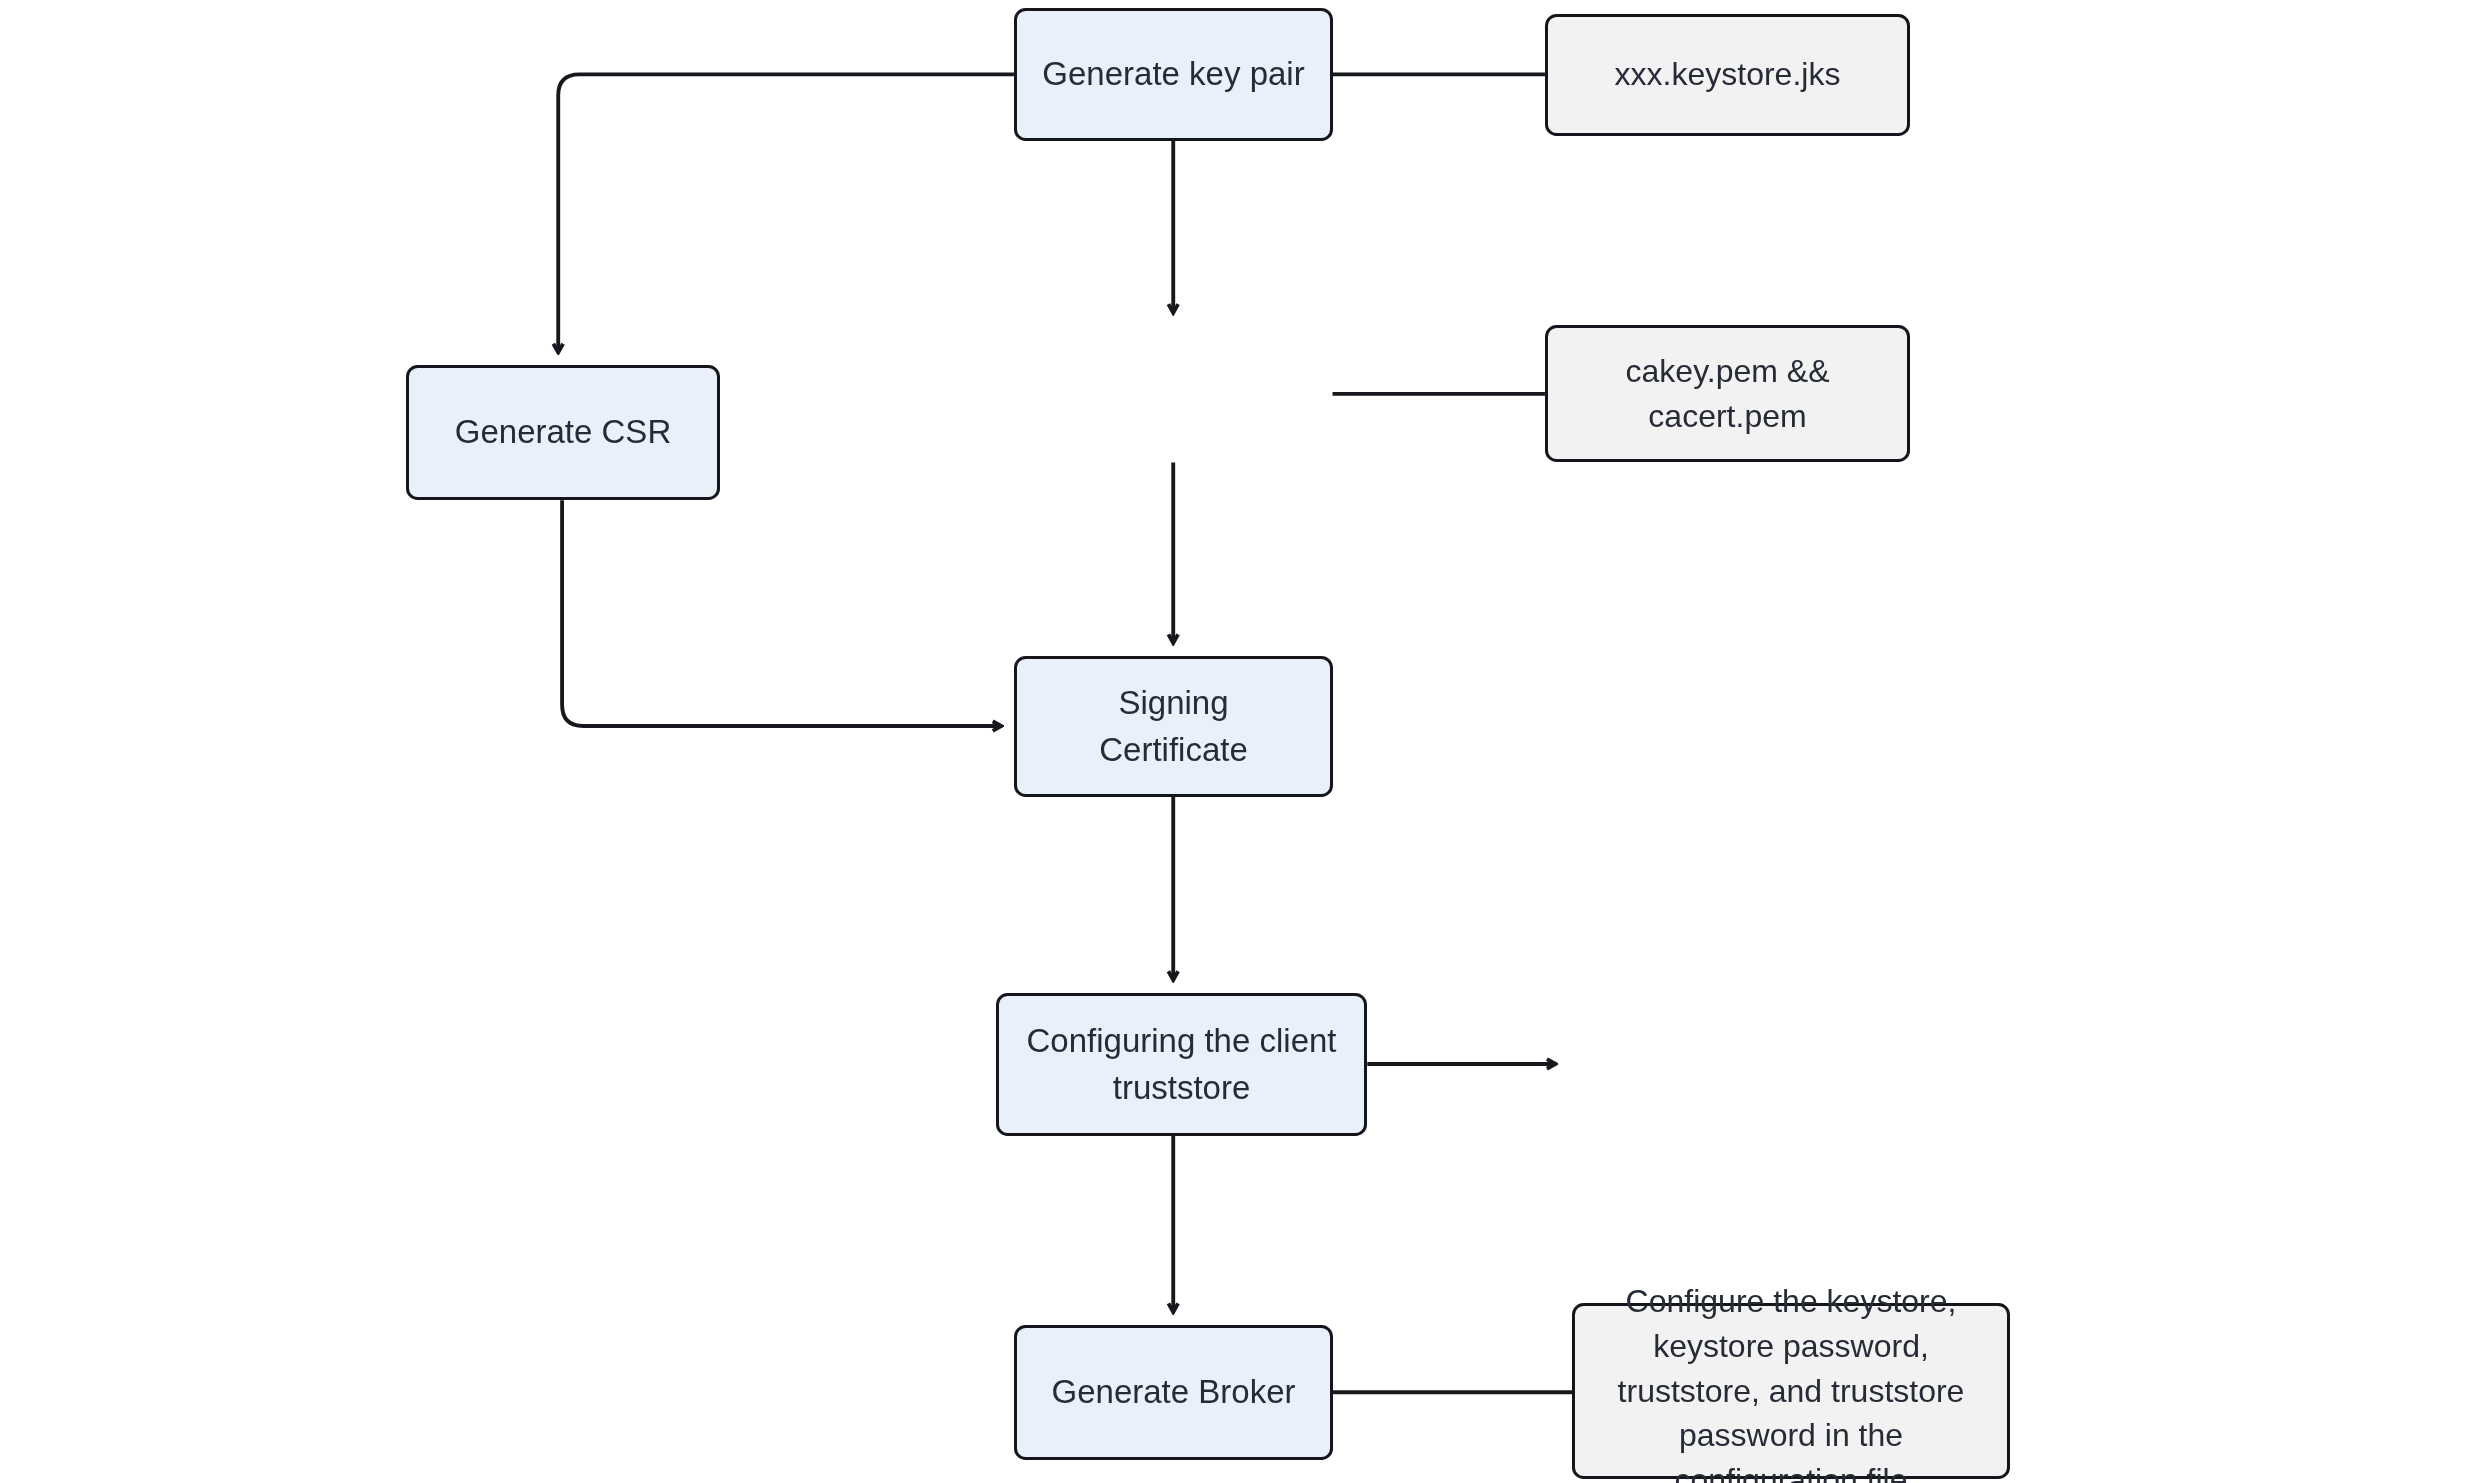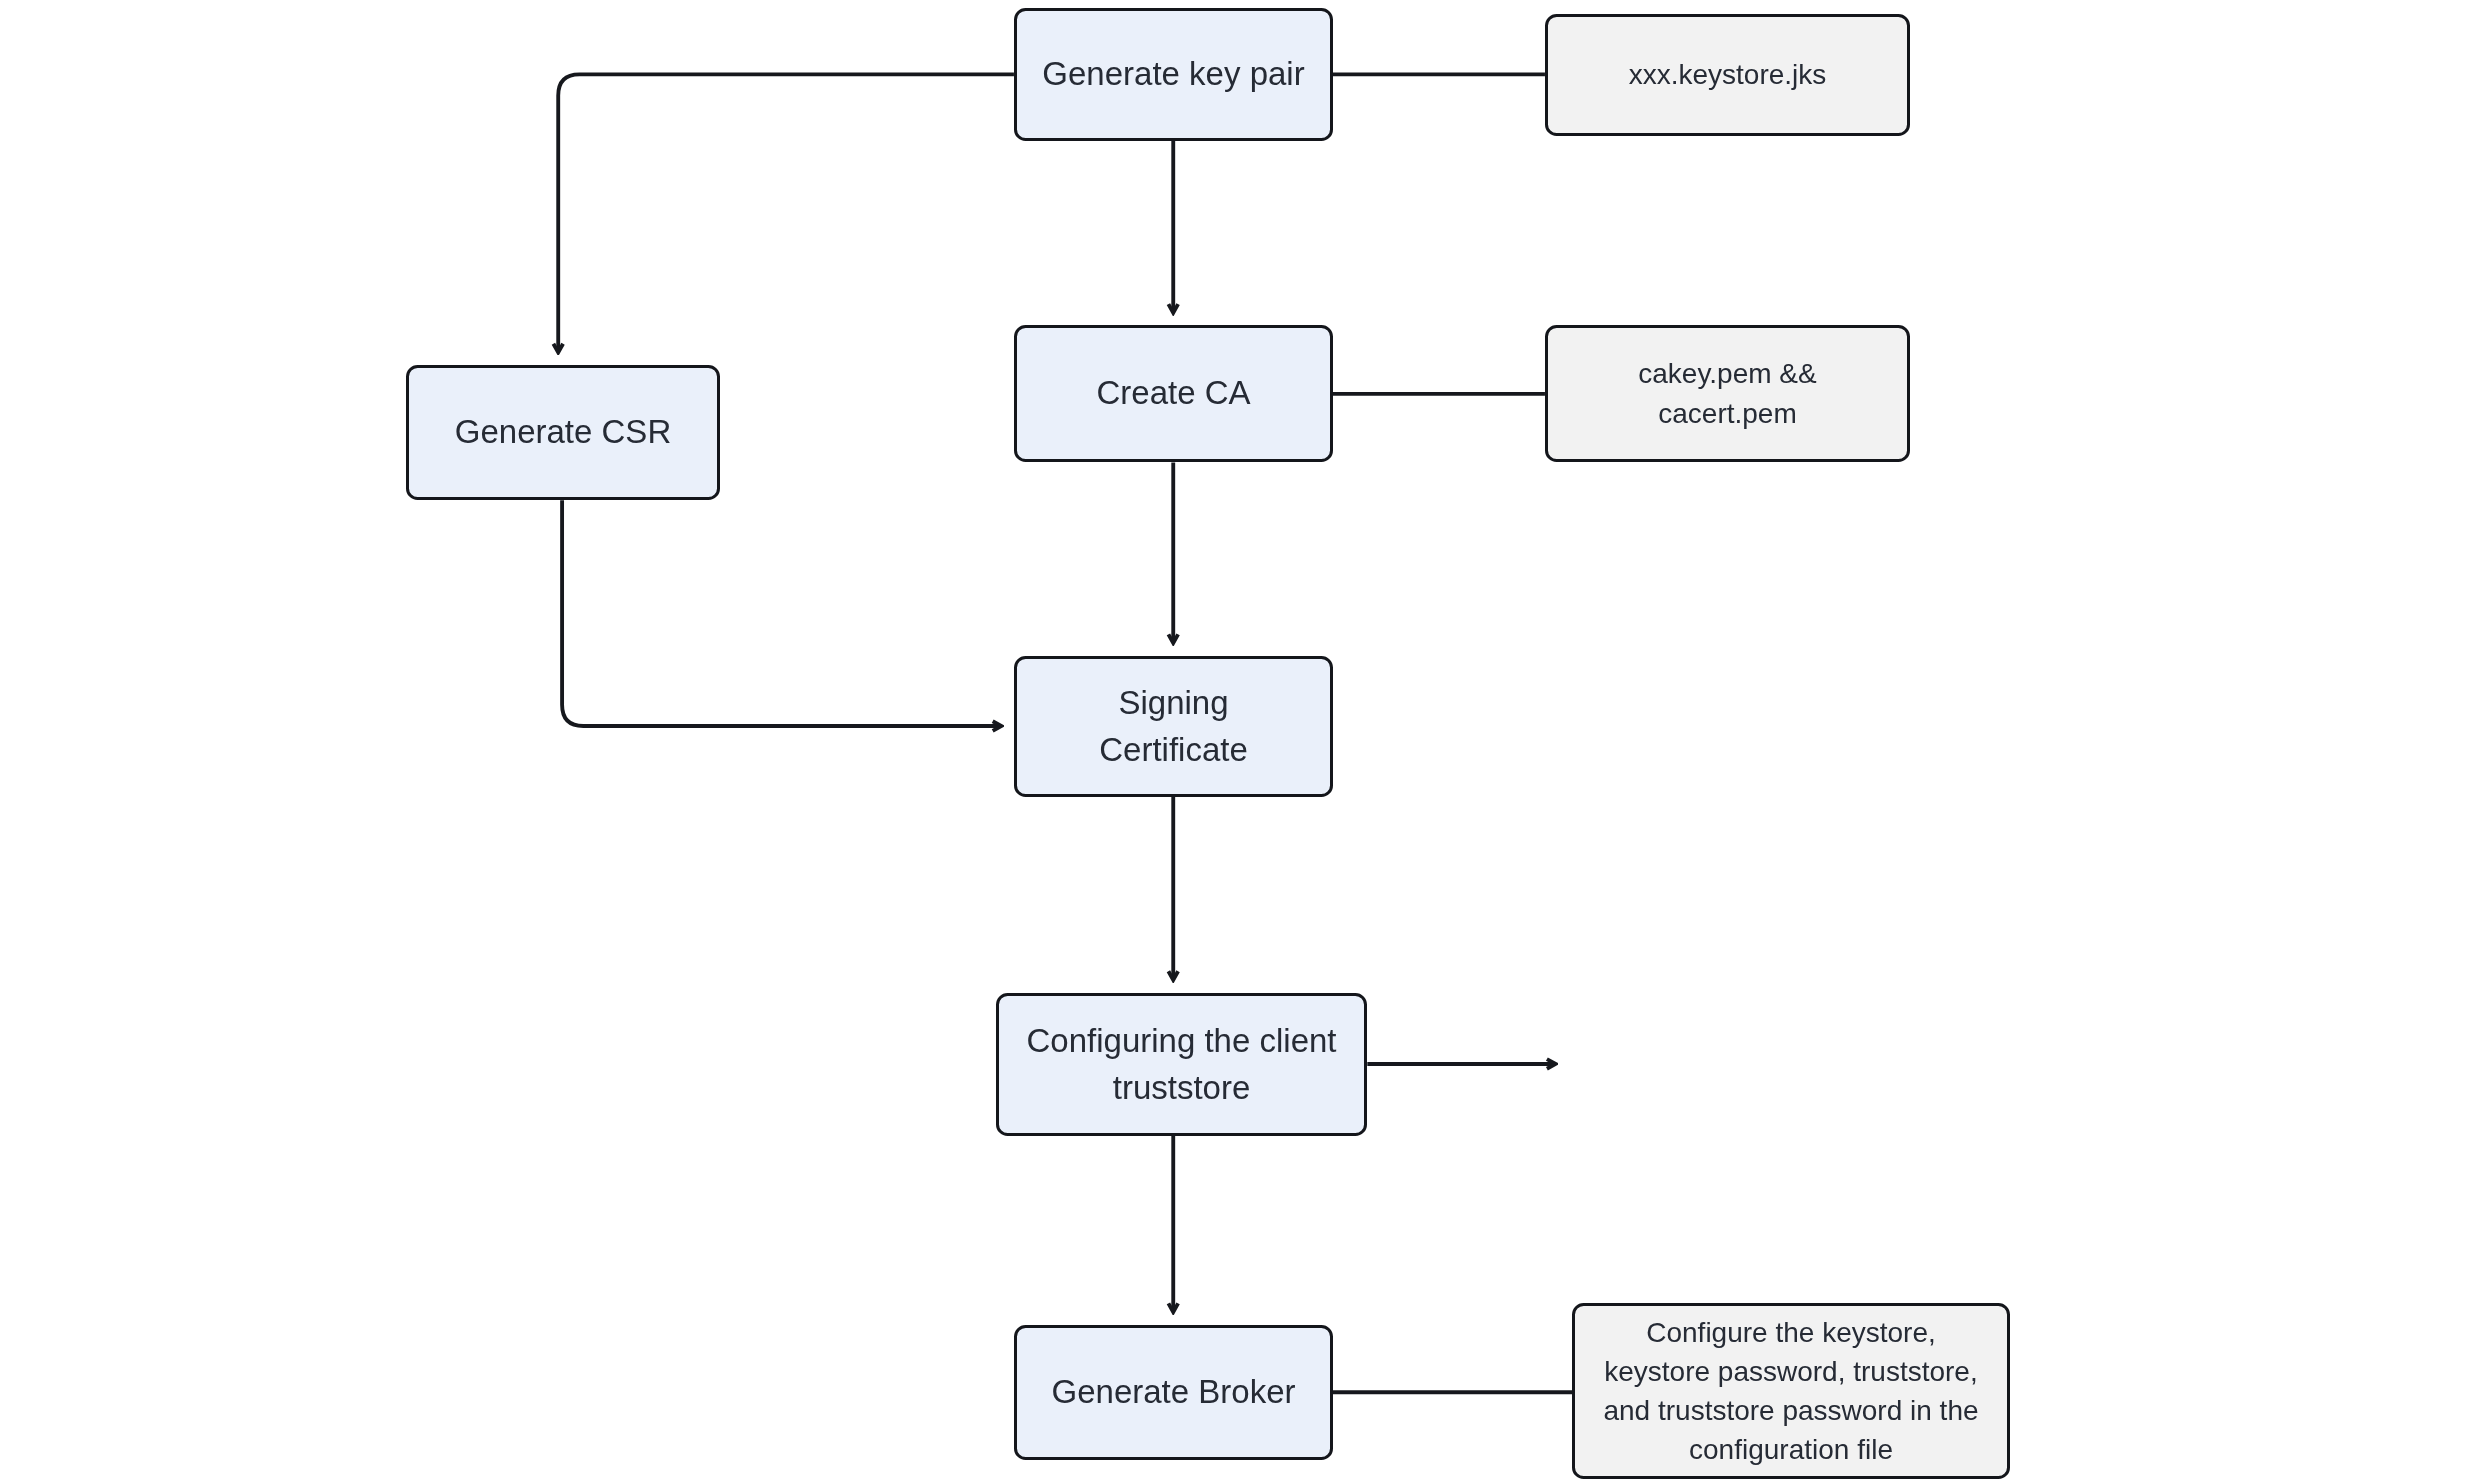--- a/index.html
+++ b/index.html
@@ -39,21 +39,21 @@
     color: #262b35;
     padding: 7px 25px;
     line-height: 1.4;
   }
   .process {
     background: #eaf0fa;
     font-size: 33px;
   }
   .note {
     background: #f2f2f2;
-    font-size: 28px;
+    font-size: 32px;
   }
 </style>
 </head>
 <body>
 
 <div class="canvas">
 
   <svg class="edges" viewBox="0 0 2560 1536" xmlns="http://www.w3.org/2000/svg">
     <defs>
       <marker id="chevron" markerWidth="14" markerHeight="14" refX="10" refY="7" orient="auto" markerUnits="userSpaceOnUse">
@@ -73,23 +73,20 @@
   </svg>
 
   <div class="node process" style="left:1014px; top:7.7px; width:319px; height:133px;">
     <span>Generate key pair</span>
   </div>
 
   <div class="node note" style="left:1545px; top:13.5px; width:365px; height:122px;">
     <span>xxx.keystore.jks</span>
   </div>
 
-  <div class="node process" style="left:1014px; top:325px; width:319px; height:137px;">
-    <span>Create CA</span>
-  </div>
 
   <div class="node note" style="left:1545px; top:325px; width:365px; height:137px;">
     <span>cakey.pem &amp;&amp; cacert.pem</span>
   </div>
 
   <div class="node process" style="left:406px; top:365px; width:314px; height:135px;">
     <span>Generate CSR</span>
   </div>
 
   <div class="node process" style="left:1014px; top:656px; width:319px; height:141px;justify-content:center;">

